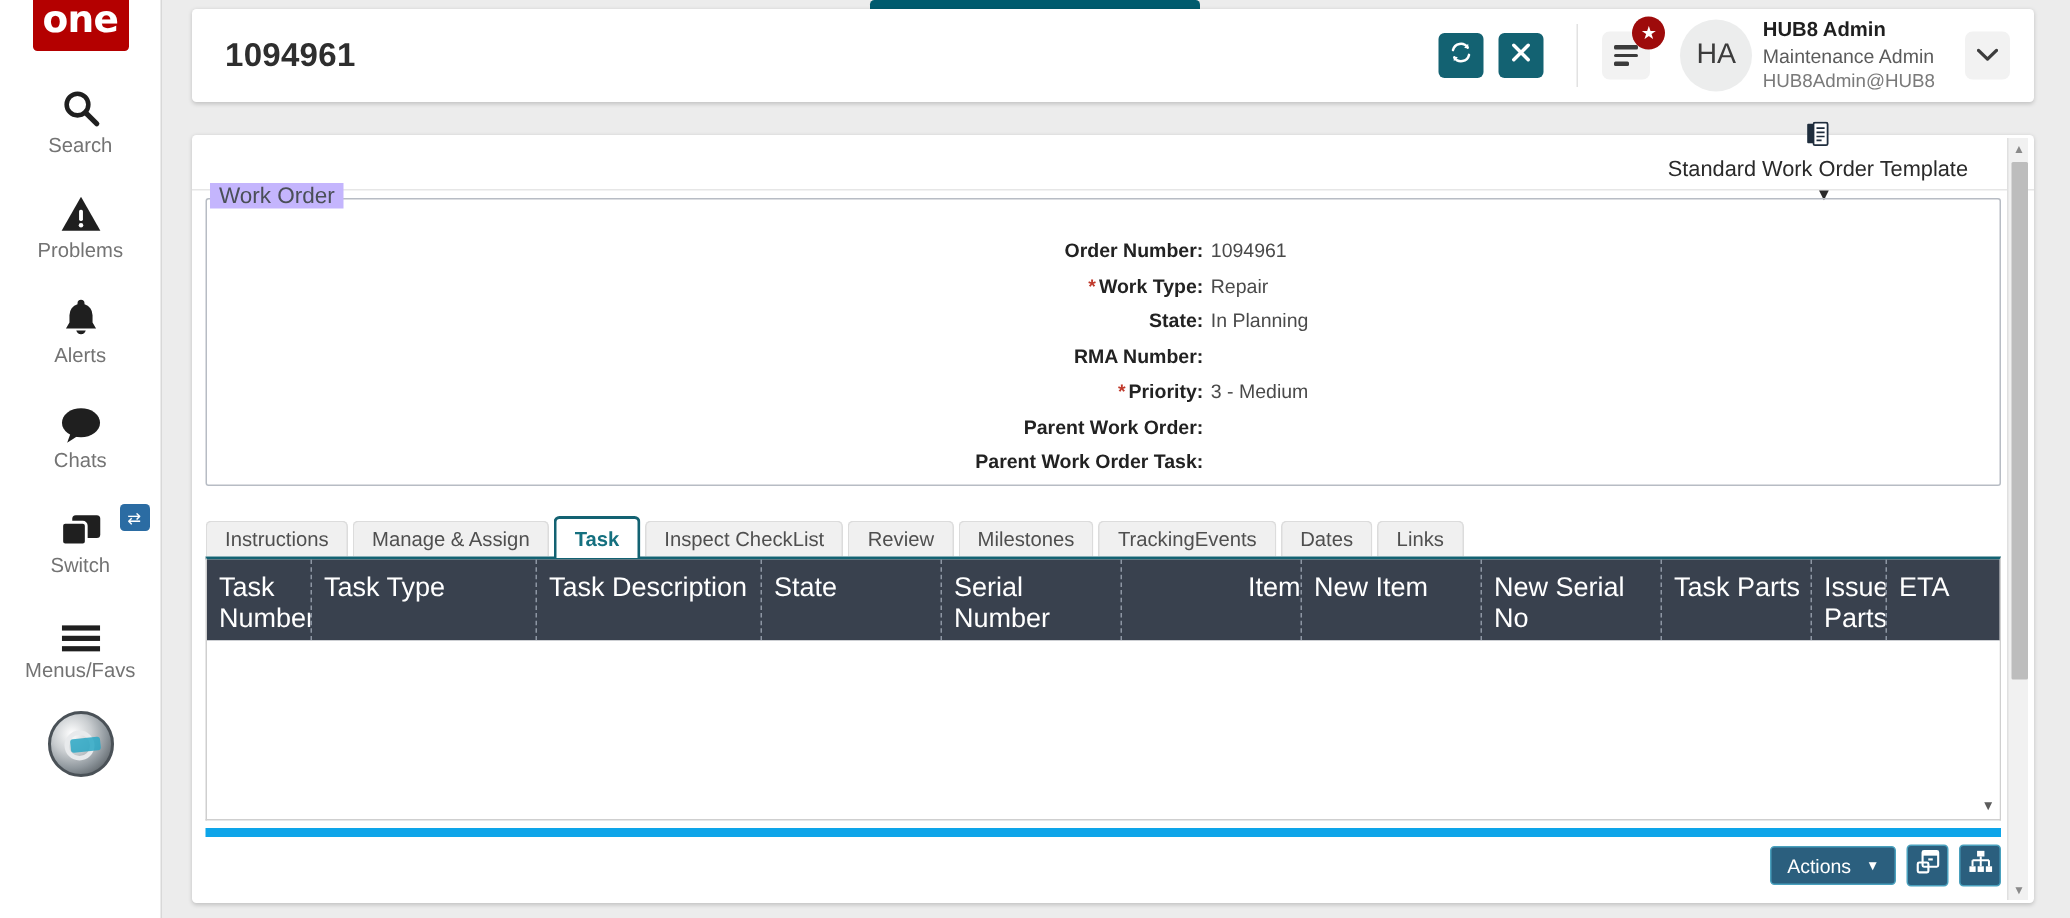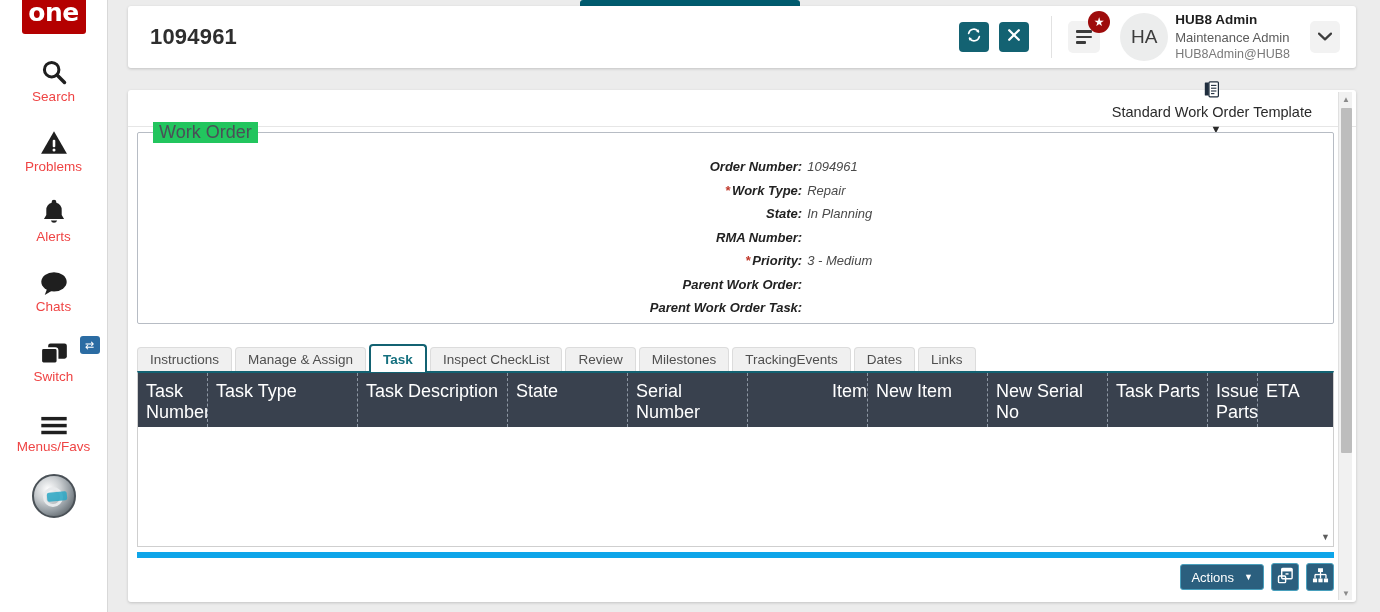--- a/index.html
+++ b/index.html
@@ -27,21 +27,21 @@
     color: #fff; font-size: 25px; font-weight: 700; letter-spacing: -0.5px;
     font-family: "DejaVu Sans", sans-serif; overflow: hidden;
   }
   .rail-item {
     width: 108px; display: flex; flex-direction: column; align-items: center;
     margin-top: 22px; position: relative; cursor: pointer;
   }
   .rail-icon { height: 30px; display: flex; align-items: flex-end; justify-content: center; }
   .rail-icon svg { display: block; }
   .rail-label {
-    font-size: 13.5px; color: #ef4444; margin-top: 3px;
+    font-size: 13.5px; color: #737373; margin-top: 3px;
     font-family: "Liberation Sans", sans-serif;
   }
   .switch-badge {
     position: absolute; right: 8px; top: 0px;
     width: 20px; height: 18px; background: #2b6ca3; border-radius: 3px;
     display: flex; align-items: center; justify-content: center;
     color: #fff; font-size: 11px;
   }
   .rail-avatar {
     width: 44px; height: 44px; border-radius: 50%;
@@ -132,24 +132,24 @@
     font-size: 14.5px; color: #2a2a2a; cursor: pointer; flex-direction: column;
   }
   .template-link .tcaret { font-size: 11px; margin-left: 8px; }
 
   
   .wo-fieldset {
     position: absolute; left: 9px; top: 42px; right: 22px; height: 192px;
     border: 1px solid #b7bcc4; border-radius: 2px;
   }
   .wo-legend {
-    position: absolute; left: 15px; top: -11px; background: #22c55e;
-    padding: 0 6px; font-size: 18px; color: #4a4f57;
-  }
-  .cols { display: flex; padding-top: 26px; font-style: italic; }
+    position: absolute; left: 2px; top: -11px; background: #c4b5fd;
+    padding: 0 6px; font-size: 15px; color: #4a4f57;
+  }
+  .cols { display: flex; padding-top: 26px; }
   .col { flex: 1; }
   .f-row { display: flex; margin-bottom: 8.5px; font-size: 13px; }
   .f-label {
     width: 56%; text-align: right; font-weight: 700; color: #222;
     padding-right: 5px; white-space: nowrap;
   }
   .req { color: #c0392b; font-weight: 700; margin-right: 2px; }
   .f-val { color: #4a4a4a; }
   .f-val.link { color: #2f7e9e; cursor: pointer; }
   .col-right .f-label { width: 52%; }

